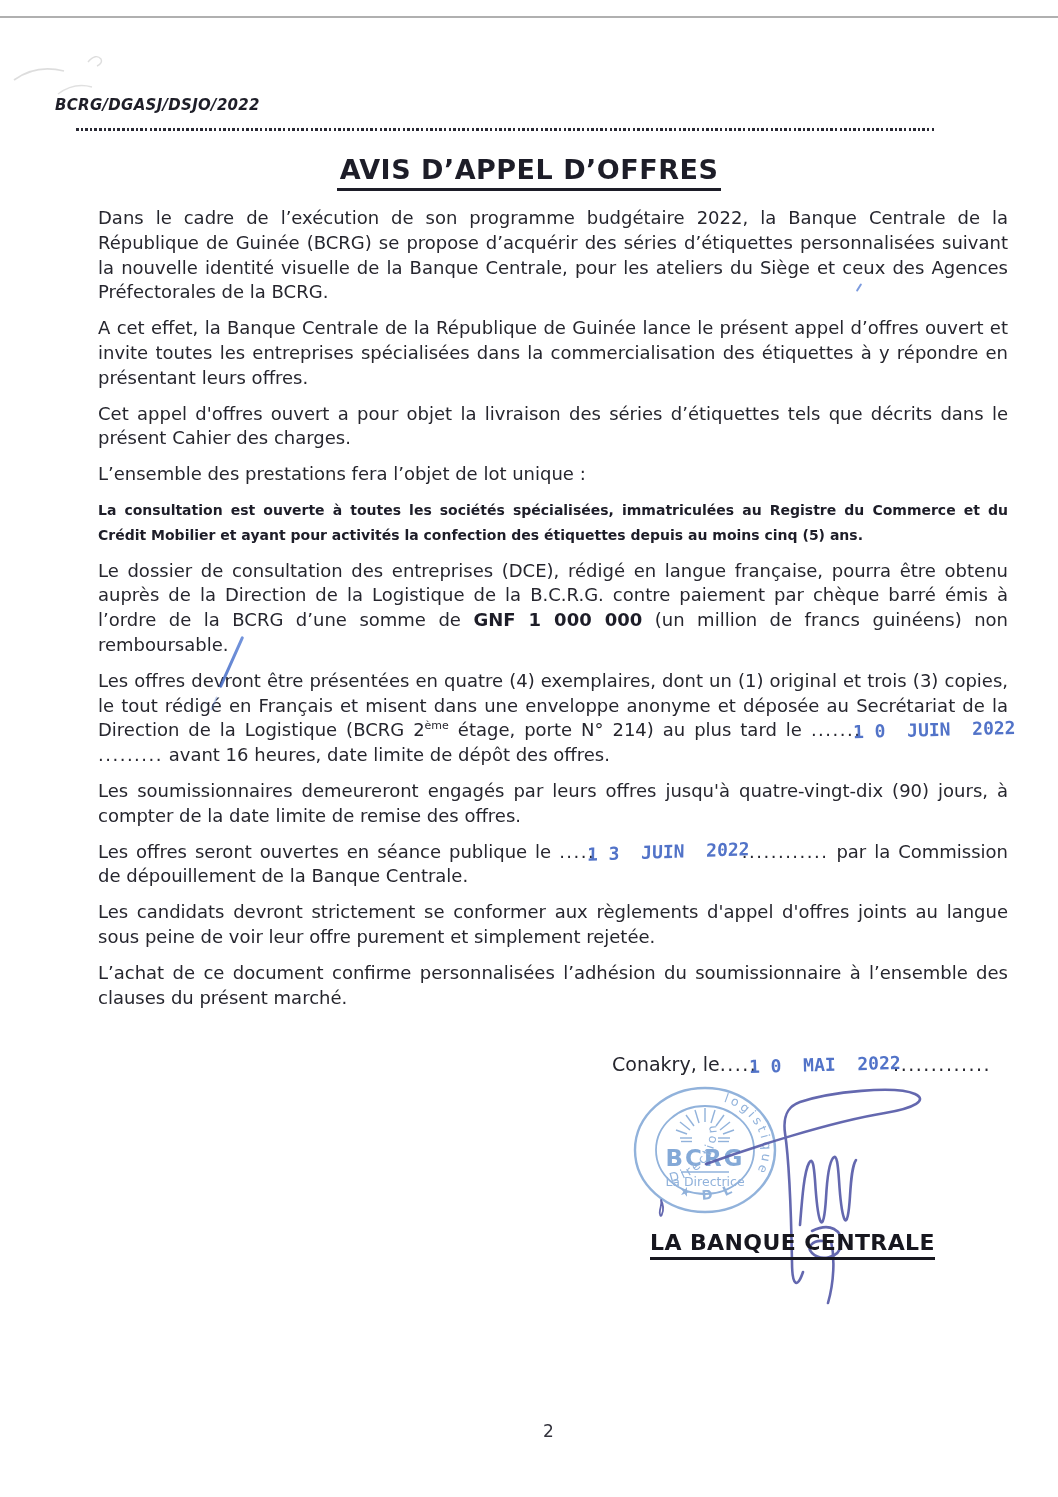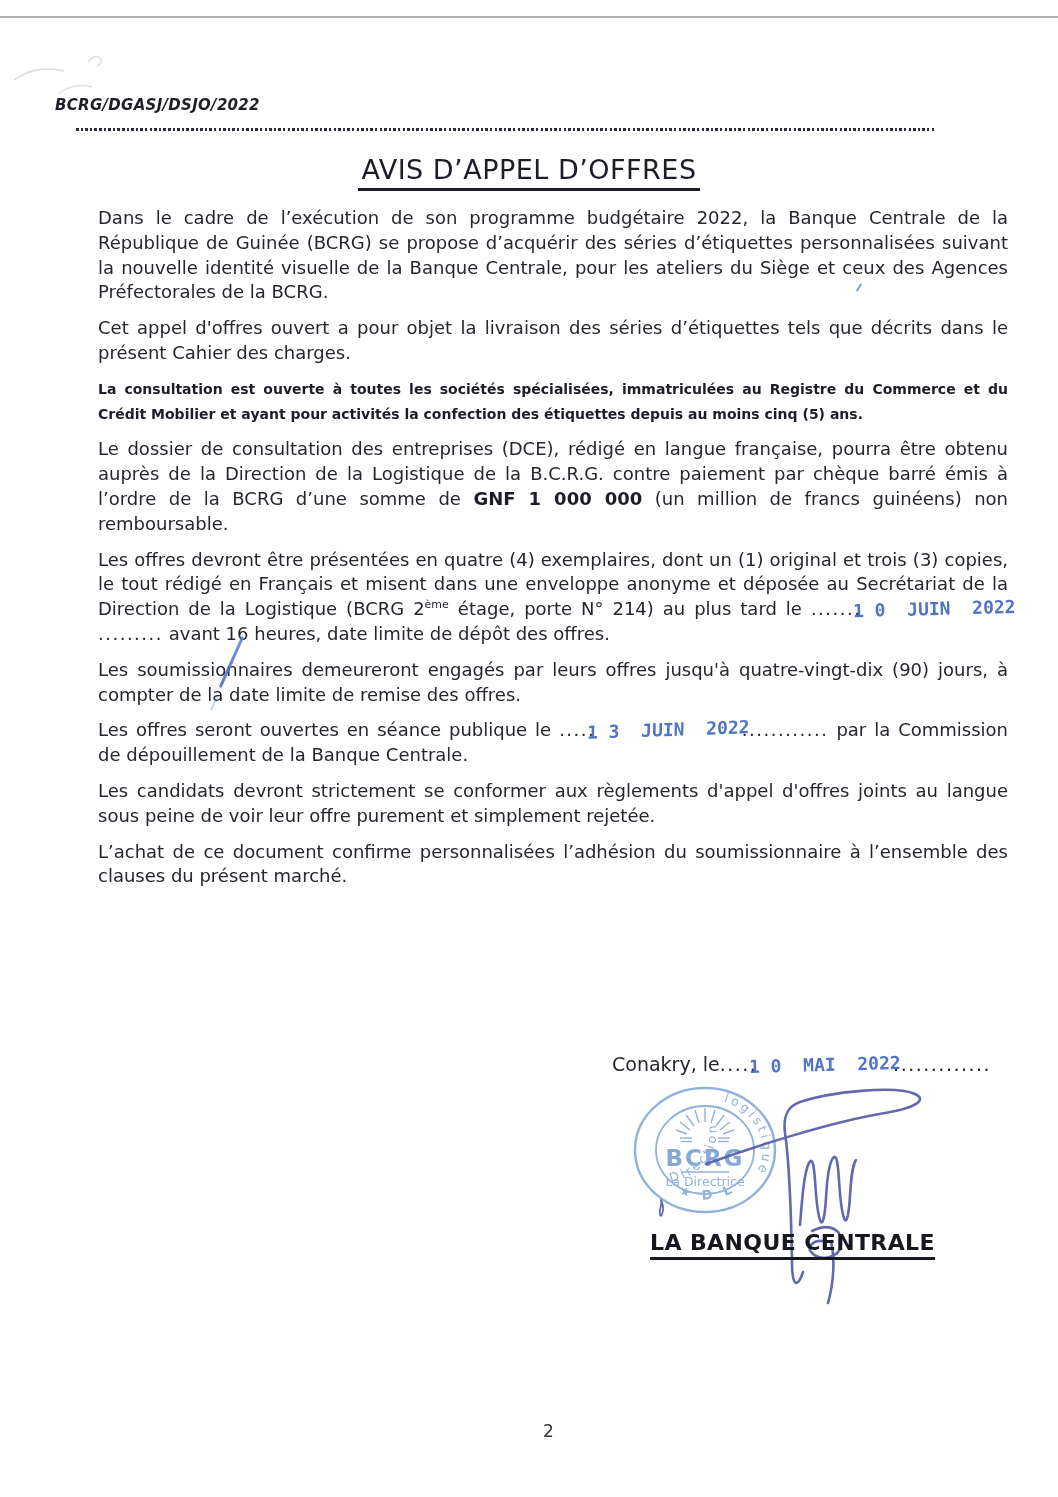--- a/index.html
+++ b/index.html
@@ -6,21 +6,21 @@
   #page{
     position:relative;width:1058px;height:1497px;margin:0 auto;
     background:#ffffff;overflow:hidden;
     font-family:"DejaVu Sans","Liberation Sans",sans-serif;color:#26262e;
   }
   .top-edge-line{position:absolute;top:16px;left:0;width:100%;height:1.5px;background:#8e8e8e;opacity:.7;}
   .ref{position:absolute;left:55px;top:96px;font-size:15px;font-weight:bold;font-style:italic;letter-spacing:.3px;color:#1e1e28;}
   .dotted-rule{position:absolute;left:76px;top:128px;width:858px;height:3px;
     background:repeating-linear-gradient(90deg,#2a2a34 0 2.5px,transparent 2.5px 4.6px);}
   .title-wrap{position:absolute;top:154px;left:0;width:100%;text-align:center;}
-  .title{display:inline-block;font-size:27px;font-weight:normal;letter-spacing:.5px;
+  .title{display:inline-block;font-size:27px;font-weight:bold;letter-spacing:.5px;
     border-bottom:3px solid #1d1d28;padding:0 3px 3px;color:#1d1d28;}
   .body{position:absolute;left:98px;top:206px;width:910px;font-size:18px;line-height:24.8px;text-align:justify;}
   .body p{margin:0 0 11px 0;}
   .p-bold{font-weight:bold;font-size:14px;color:#1d1d28;}
   .amount{font-weight:bold;color:#1d1d28;}
   sup{font-size:11px;line-height:0;}
   .leader{letter-spacing:1.5px;}
   .stamp-date{
     font-family:"DejaVu Sans Mono","Liberation Mono",monospace;font-weight:bold;
     color:#4468c4;white-space:pre;display:inline-block;transform:rotate(-1.5deg);
@@ -56,21 +56,23 @@
 
   <div class="ref">BCRG/DGASJ/DSJO/2022</div>
   <div class="dotted-rule"></div>
 
   <div class="title-wrap">
     <span class="title">AVIS D’APPEL D’OFFRES</span>
   </div>
 
   <div class="body">
     <p>Dans le cadre de l’exécution de son programme budgétaire 2022, la Banque Centrale de la République de Guinée (BCRG) se propose d’acquérir des séries d’étiquettes personnalisées suivant la nouvelle identité visuelle de la Banque Centrale, pour les ateliers du Siège et ceux des Agences Préfectorales de la BCRG.</p>
+    <p>A cet effet, la Banque Centrale de la République de Guinée lance le présent appel d’offres ouvert et invite toutes les entreprises spécialisées dans la commercialisation des étiquettes à y répondre en présentant leurs offres.</p>
     <p>Cet appel d'offres ouvert a pour objet la livraison des séries d’étiquettes tels que décrits dans le présent Cahier des charges.</p>
+    <p>L’ensemble des prestations fera l’objet de lot unique :</p>
     <p class="p-bold">La consultation est ouverte à toutes les sociétés spécialisées, immatriculées au Registre du Commerce et du Crédit Mobilier et ayant pour activités la confection des étiquettes depuis au moins cinq (5) ans.</p>
     <p><span>Le dossier de consultation des entreprises (DCE), rédigé en langue française, pourra être obtenu auprès de la Direction de la Logistique de la B.C.R.G. contre paiement par chèque barré émis à l’ordre de la BCRG d’une somme de </span><span class="amount">GNF 1 000 000</span><span> (un million de francs guinéens) non remboursable.</span></p>
     <p><span>Les offres devront être présentées en quatre (4) exemplaires, dont un (1) original et trois (3) copies, le tout rédigé en Français et misent dans une enveloppe anonyme et déposée au Secrétariat de la Direction de la Logistique (BCRG 2</span><sup>ème</sup><span> étage, porte N° 214) au plus tard le </span><span class="leader">.......</span><span class="stamp-date">1 0  JUIN  2022</span><span class="leader">.........</span><span> avant 16 heures, date limite de dépôt des offres.</span></p>
     <p>Les soumissionnaires demeureront engagés par leurs offres jusqu'à quatre-vingt-dix (90) jours, à compter de la date limite de remise des offres.</p>
     <p><span>Les offres seront ouvertes en séance publique le </span><span class="leader">.....</span><span class="stamp-date slant2">1 3  JUIN  2022</span><span class="leader">............</span><span> par la Commission de dépouillement de la Banque Centrale.</span></p>
     <p>Les candidats devront strictement se conformer aux règlements d'appel d'offres joints au langue sous peine de voir leur offre purement et simplement rejetée.</p>
     <p>L’achat de ce document confirme personnalisées l’adhésion du soumissionnaire à l’ensemble des clauses du présent marché.</p>
   </div>
 
   <div class="pen-slash"></div>

